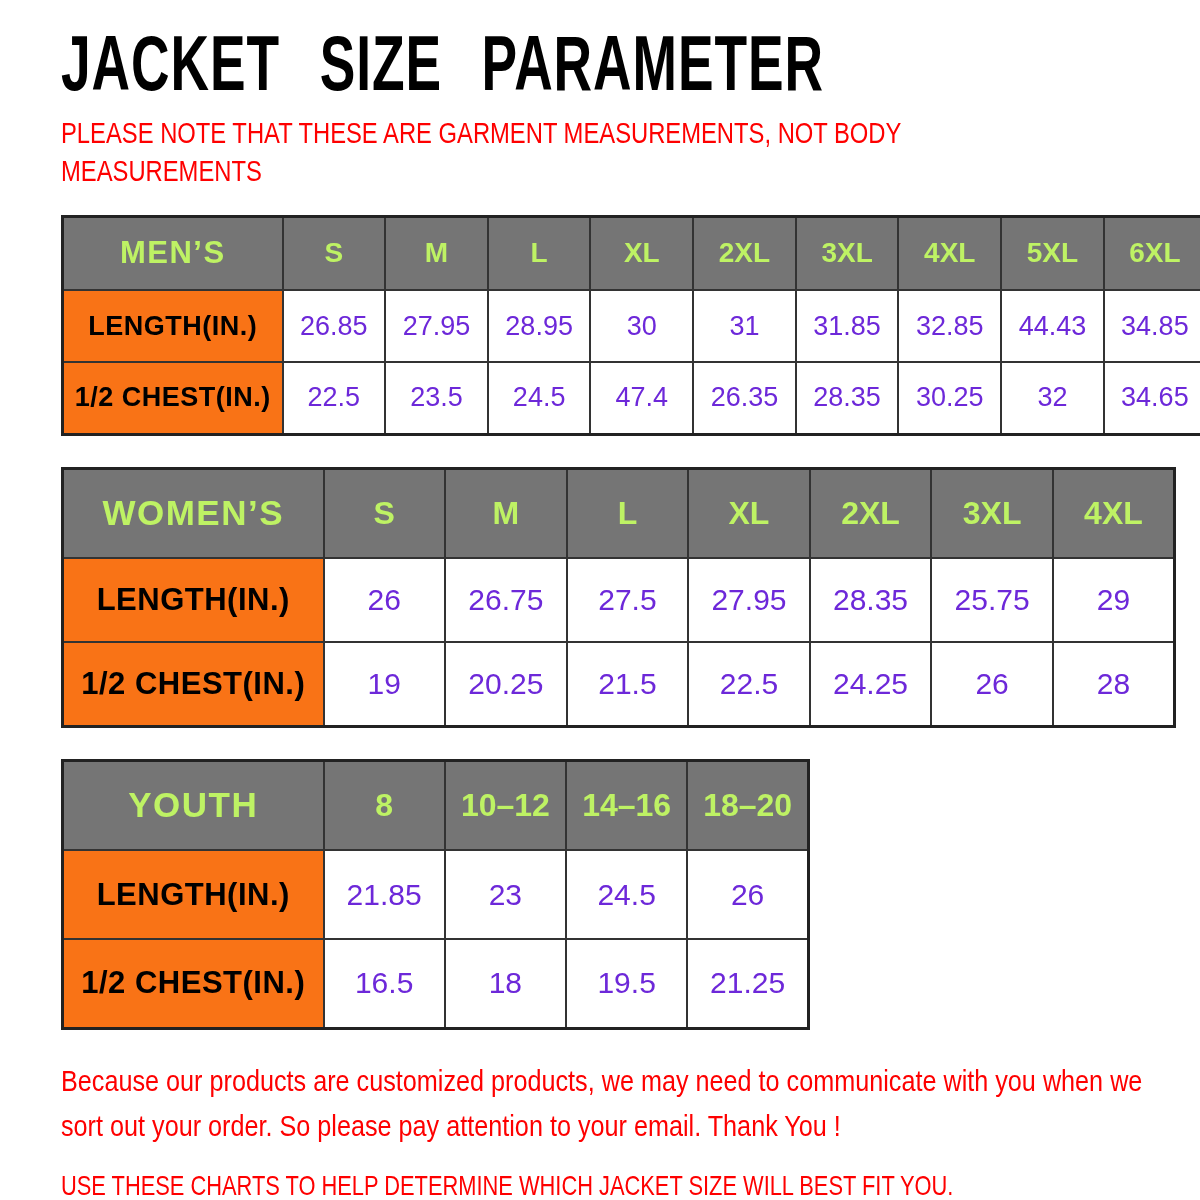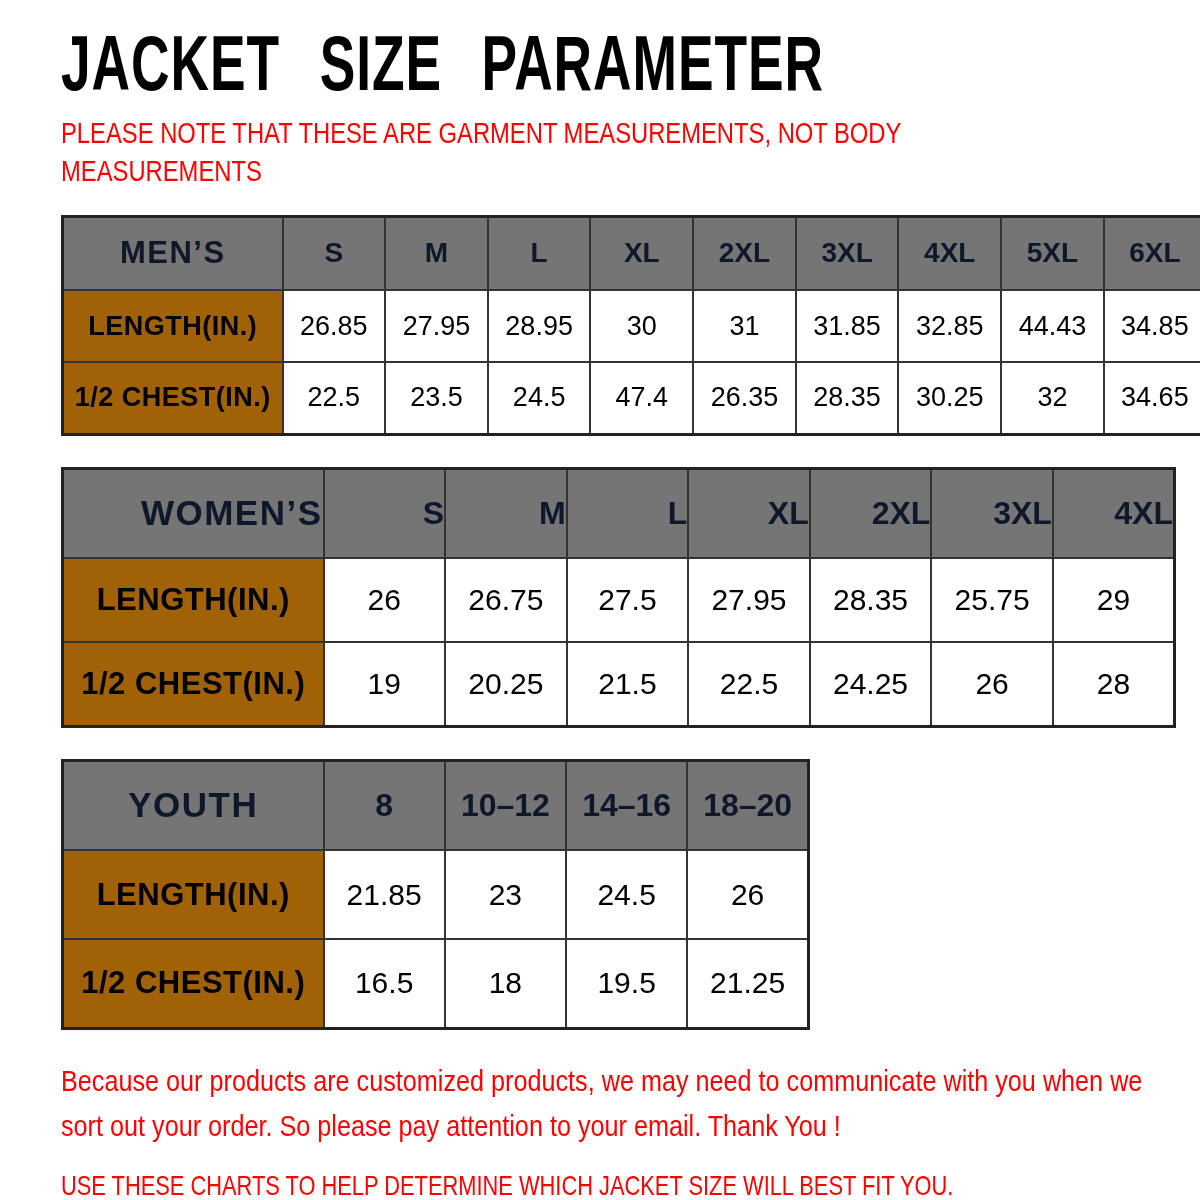--- a/index.html
+++ b/index.html
@@ -47,49 +47,49 @@
   }
   table.sizes th, table.sizes td {
     border: 2px solid #333;
     text-align: center;
     vertical-align: middle;
     padding: 0;
     overflow: hidden;
   }
   table.sizes thead th {
     background: #757575;
-    color: #0f172a;
+    color: #bef264;
     font-weight: bold;
   }
   table.sizes tbody th {
-    background: #a16207;
+    background: #f97316;
     color: #000;
     font-weight: bold;
     letter-spacing: 0.5px;
   }
   table.sizes td {
     background: #fff;
-    color: #000000;
+    color: #6d28d9;
     font-weight: normal;
   }
 
   .tbl-mens { width: 1147px; margin-bottom: 31px; }
   .tbl-mens thead tr { height: 74px; }
   .tbl-mens tbody tr { height: 72px; }
   .tbl-mens th.label-col { width: 220px; }
   .tbl-mens thead th { font-size: 28px; }
   .tbl-mens thead th.group { font-size: 31px; letter-spacing: 1.5px; }
   .tbl-mens tbody th { font-size: 27px; }
   .tbl-mens td { font-size: 27px; }
 
   .tbl-womens { width: 1115px; margin-bottom: 31px; }
   .tbl-womens thead tr { height: 90px; }
   .tbl-womens tbody tr { height: 84px; }
   .tbl-womens th.label-col { width: 261px; }
-  .tbl-womens thead th { font-size: 32px; text-align: right; }
+  .tbl-womens thead th { font-size: 32px; }
   .tbl-womens thead th.group { font-size: 35px; letter-spacing: 1.5px; }
   .tbl-womens tbody th { font-size: 31px; }
   .tbl-womens td { font-size: 30px; }
 
   .tbl-youth { width: 749px; margin-bottom: 28px; }
   .tbl-youth thead tr { height: 90px; }
   .tbl-youth tbody tr { height: 89px; }
   .tbl-youth th.label-col { width: 261px; }
   .tbl-youth thead th { font-size: 32px; }
   .tbl-youth thead th.group { font-size: 35px; letter-spacing: 1.5px; text-align: center; }

